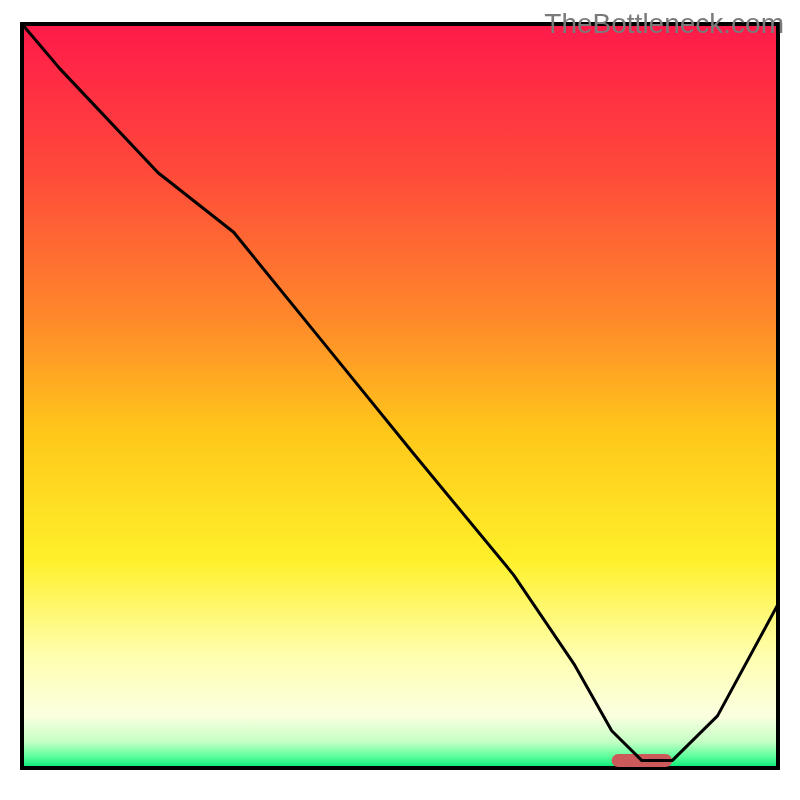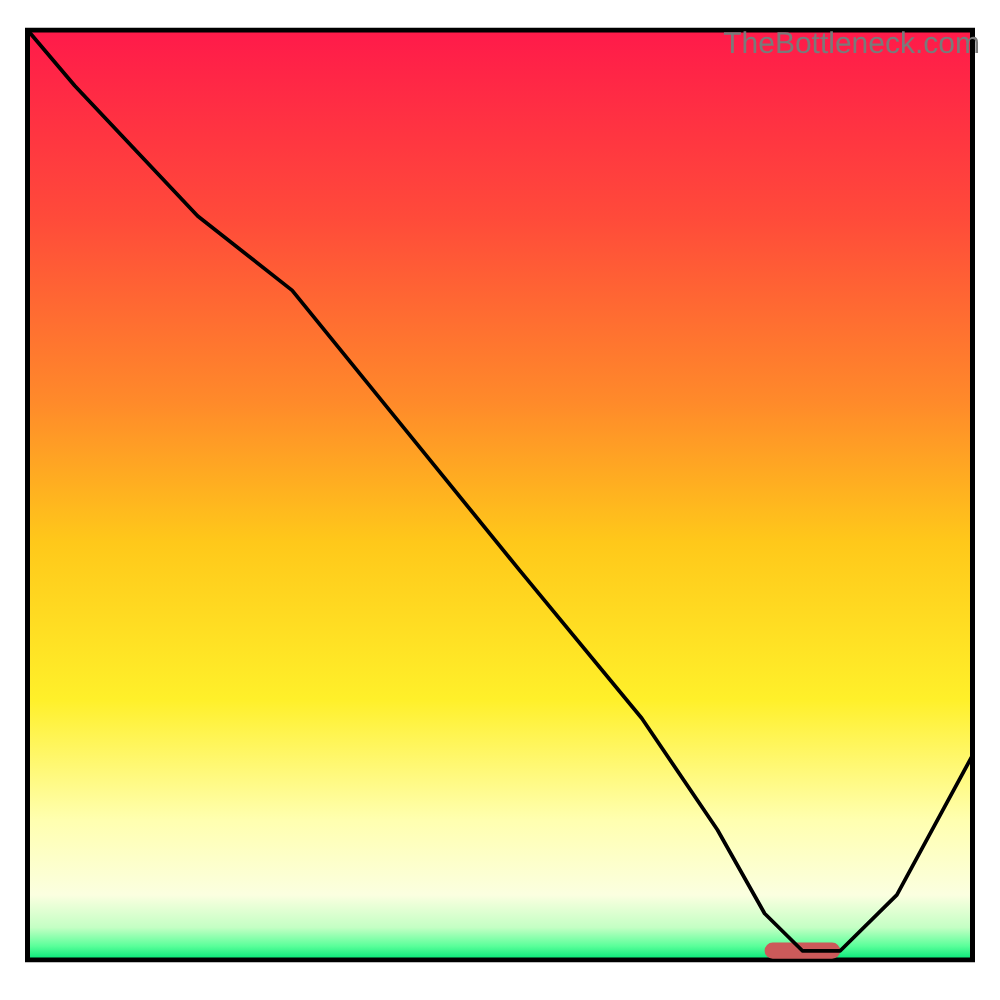--- a/index.html
+++ b/index.html
@@ -7,24 +7,24 @@
     padding: 0;
     width: 800px;
     height: 800px;
     background: #ffffff;
     font-family: Arial, Helvetica, sans-serif;
     position: relative;
     overflow: hidden;
   }
   .watermark {
     position: absolute;
-    top: 21px;
+    top: 8px;
     right: 16px;
     color: #7a7a7a;
-    font-size: 24px;
+    font-size: 28px;
     font-weight: 500;
     z-index: 20;
   }
   .plot-container {
     position: absolute;
     left: 20px;
     top: 22px;
     width: 760px;
     height: 748px;
     z-index: 5;

